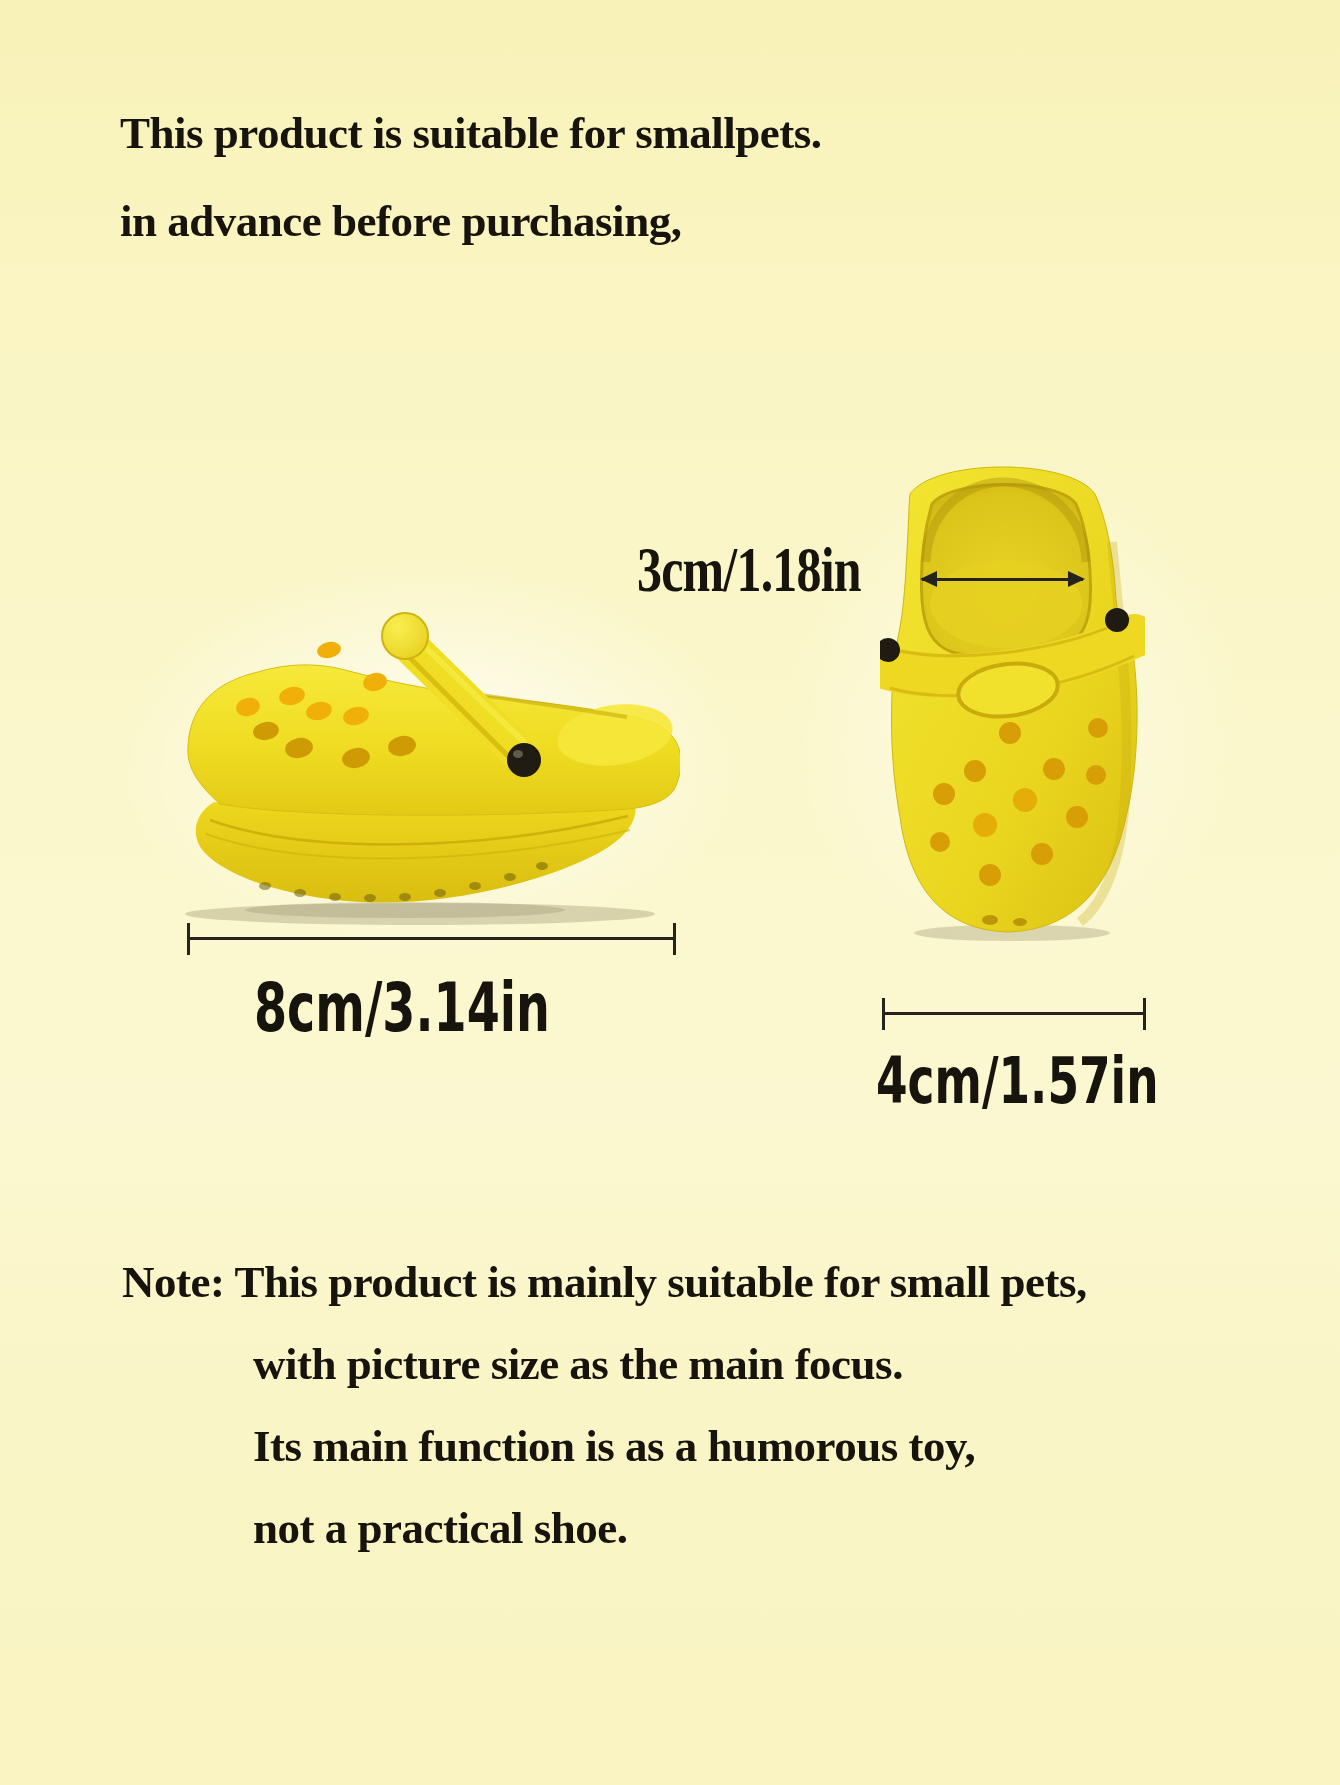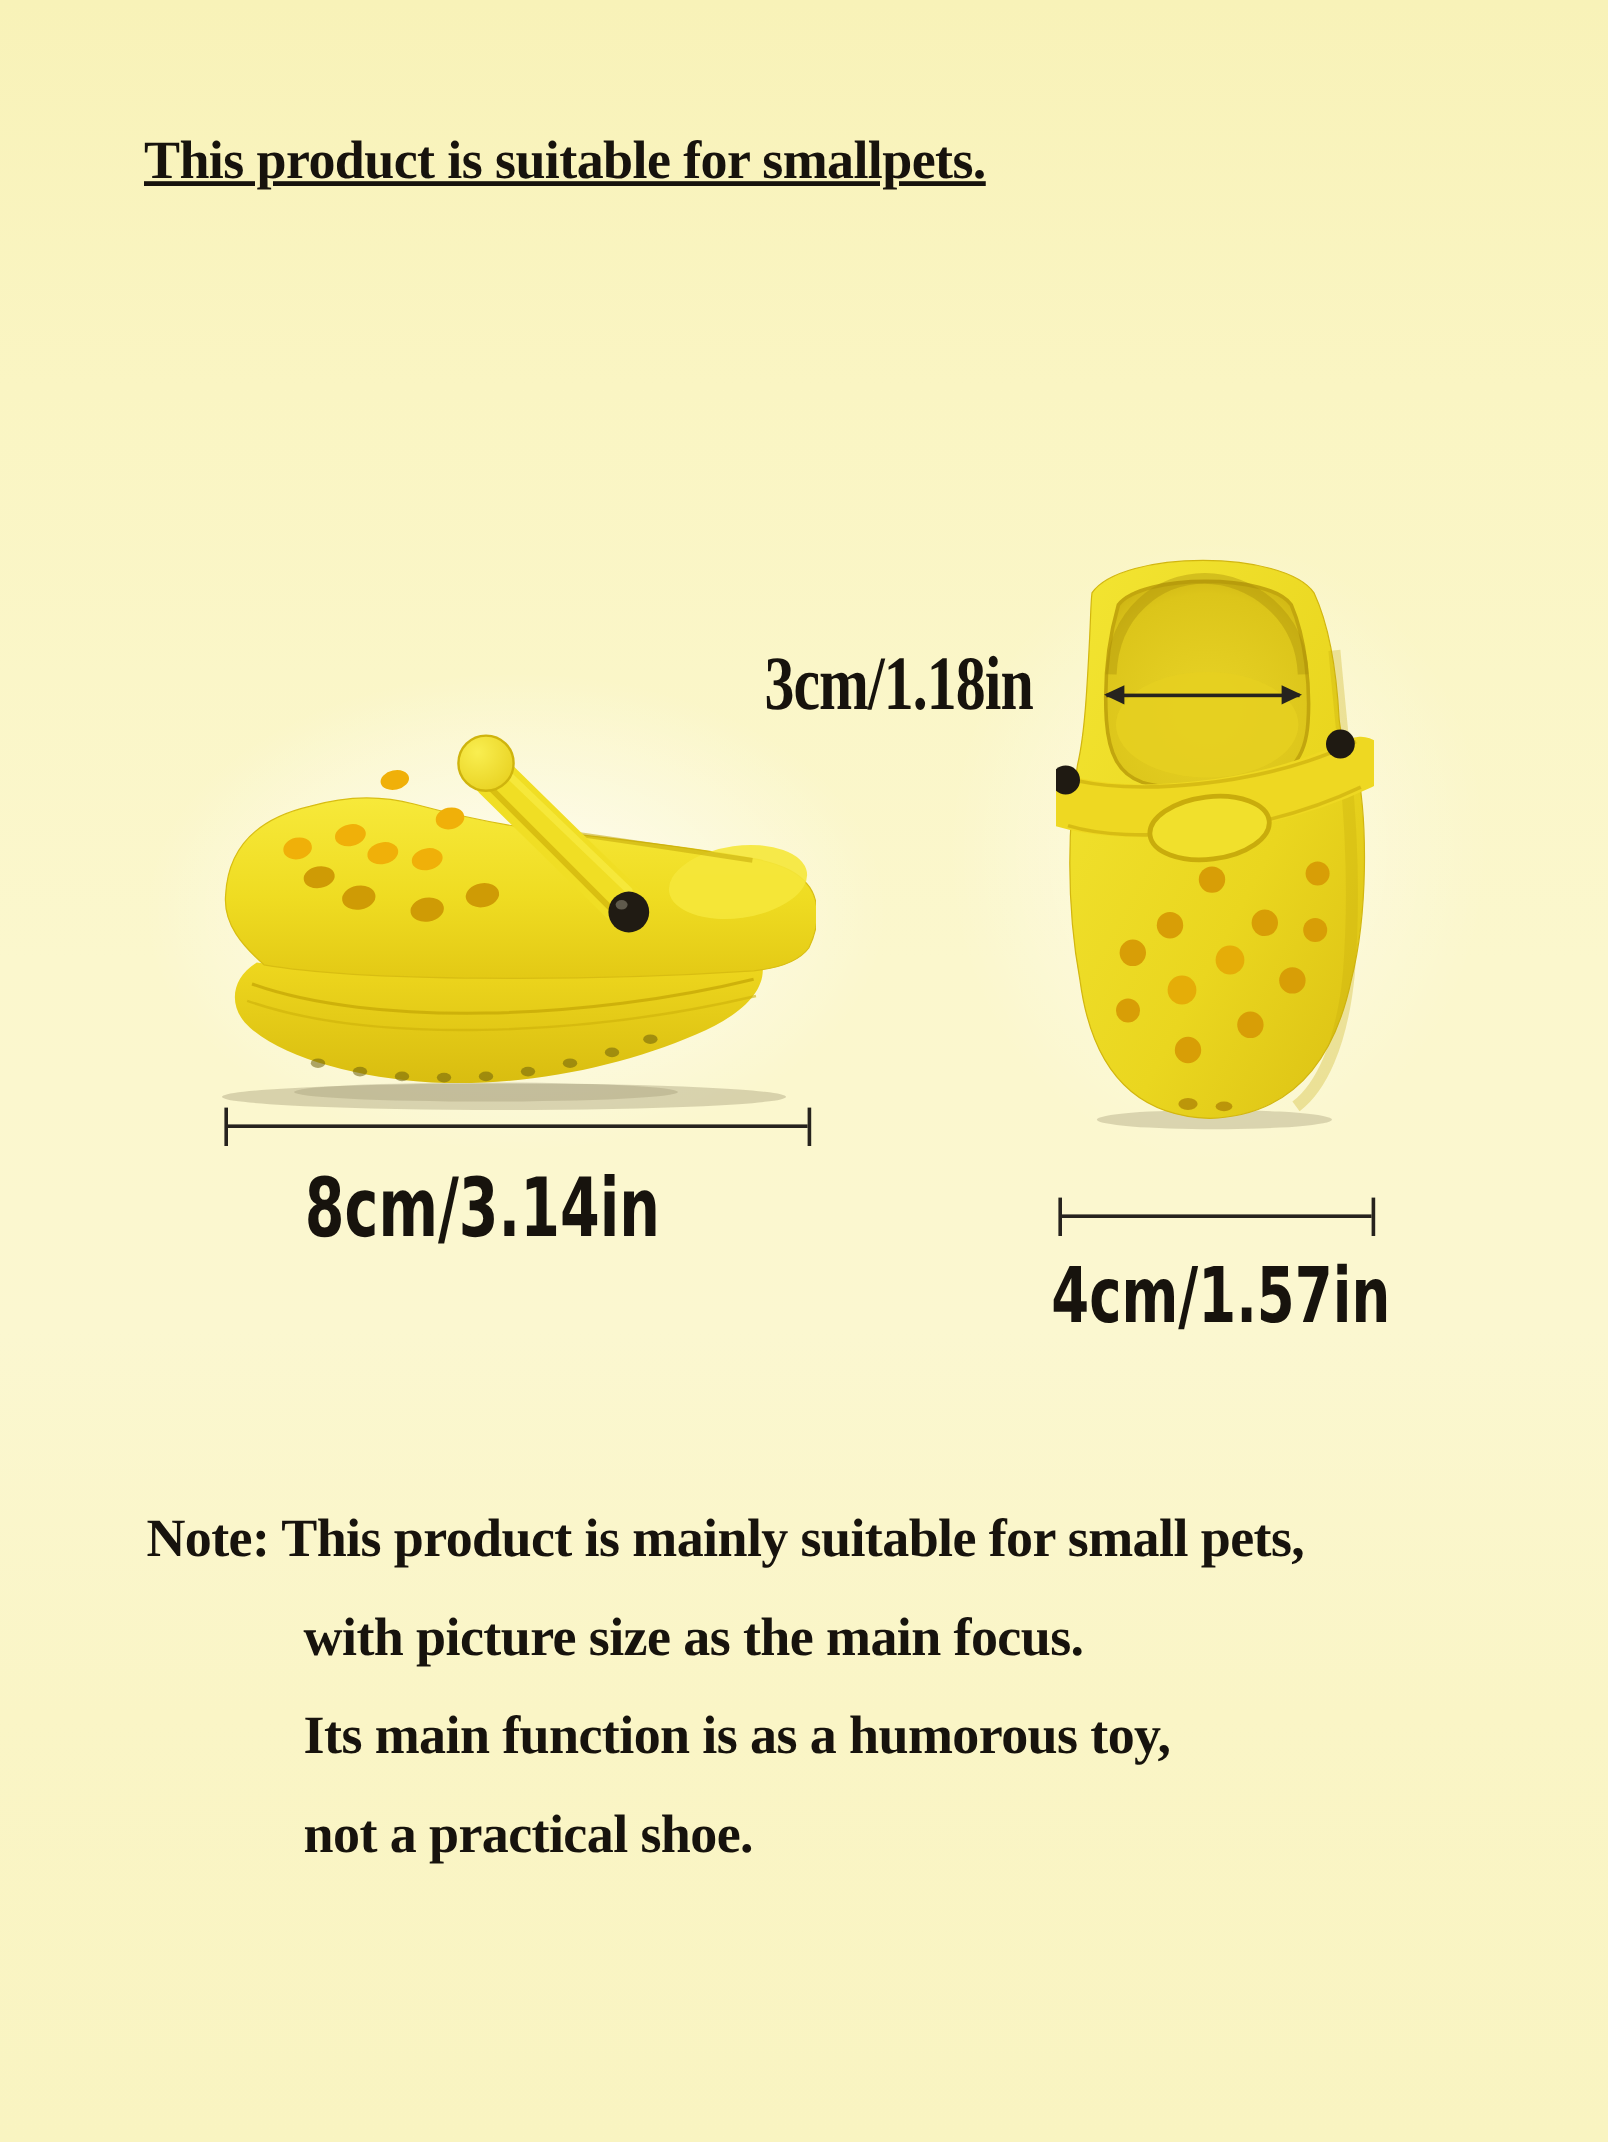--- a/index.html
+++ b/index.html
@@ -7,21 +7,21 @@
   .canvas{
     position:relative; width:1340px; height:1785px; overflow:hidden;
     background:linear-gradient(180deg,#f8f2b8 0%, #faf5c3 18%, #fbf7cd 45%, #fbf7d0 62%, #faf5c6 80%, #f9f4c1 100%);
   }
   .glow{position:absolute; pointer-events:none;}
   .glow-left{left:120px; top:560px; width:620px; height:400px;
     background:radial-gradient(closest-side, rgba(255,255,255,.75), rgba(255,255,255,.35) 55%, rgba(255,255,255,0) 100%);}
   .glow-right{left:790px; top:450px; width:450px; height:520px;
     background:radial-gradient(closest-side, rgba(255,255,255,.5), rgba(255,255,255,.2) 60%, rgba(255,255,255,0) 100%);}
   .txt{color:var(--text,#17130d);}
-  .intro{position:absolute; left:120px; top:89px; font-weight:bold; font-size:45px; line-height:88px; letter-spacing:-0.5px; white-space:nowrap;text-decoration:underline;}
+  .intro{position:absolute; left:120px; top:89px; font-weight:bold; font-size:45px; line-height:88px; letter-spacing:-0.5px; white-space:nowrap;}
   .note{position:absolute; left:122px; top:1241px; font-weight:bold; font-size:45px; line-height:82px; letter-spacing:-0.5px; white-space:nowrap;}
   .note .note-line{padding-left:131px;}
   .note .note-line:first-child{padding-left:0;}
   .dim-label-serif{position:absolute; font-weight:bold; font-size:64px; letter-spacing:-1px; transform:scaleX(.78); transform-origin:left center; white-space:nowrap;}
   .dim-label-sans{position:absolute; font-family:"DejaVu Sans", sans-serif; font-weight:bold; white-space:nowrap; transform-origin:left center;}
   .label-8cm{left:254px; top:968px; font-size:68px; transform:scaleX(.70);}
   .label-4cm{left:876px; top:1044px; font-size:64px; transform:scaleX(.71);}
   .dim-line{position:absolute; height:32px; border-left:3px solid var(--dimension,#2a2722); border-right:3px solid var(--dimension,#2a2722);}
   .dim-line::before{content:""; position:absolute; left:0; right:0; top:14px; height:3px; background:var(--dimension,#2a2722);}
   .dim-line-left{left:187px; top:923px; width:483px;}
@@ -38,20 +38,21 @@
 </head>
 <body>
 
 <div class="canvas">
 
   <div class="glow glow-left"></div>
   <div class="glow glow-right"></div>
 
   <div class="intro txt">
     <div>This product is suitable for smallpets.</div>
+    <div>in advance before purchasing,</div>
   </div>
 
   <svg class="shoe-svg shoe-left" width="500" height="335" viewBox="0 0 500 335">
     <defs>
       <linearGradient id="bodyGrad" x1="0" y1="0" x2="0" y2="1">
         <stop offset="0" stop-color="#f7e93a"></stop>
         <stop offset="0.55" stop-color="#efdc22"></stop>
         <stop offset="1" stop-color="#e3c915"></stop>
       </linearGradient>
       <linearGradient id="soleGrad" x1="0" y1="0" x2="0" y2="1">

